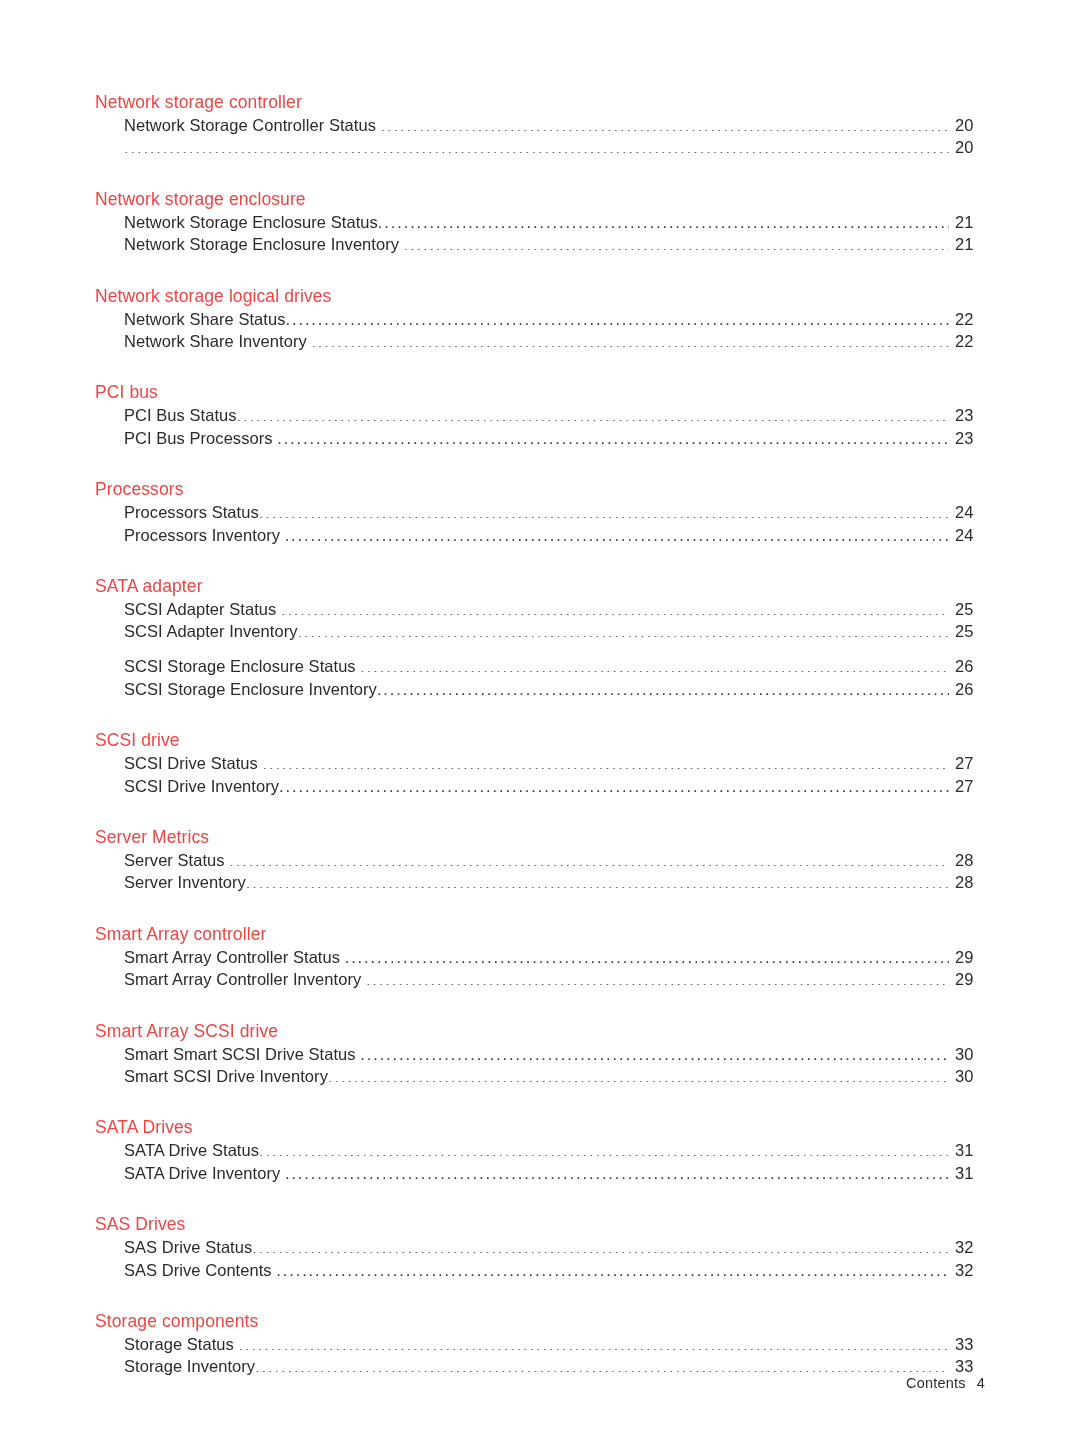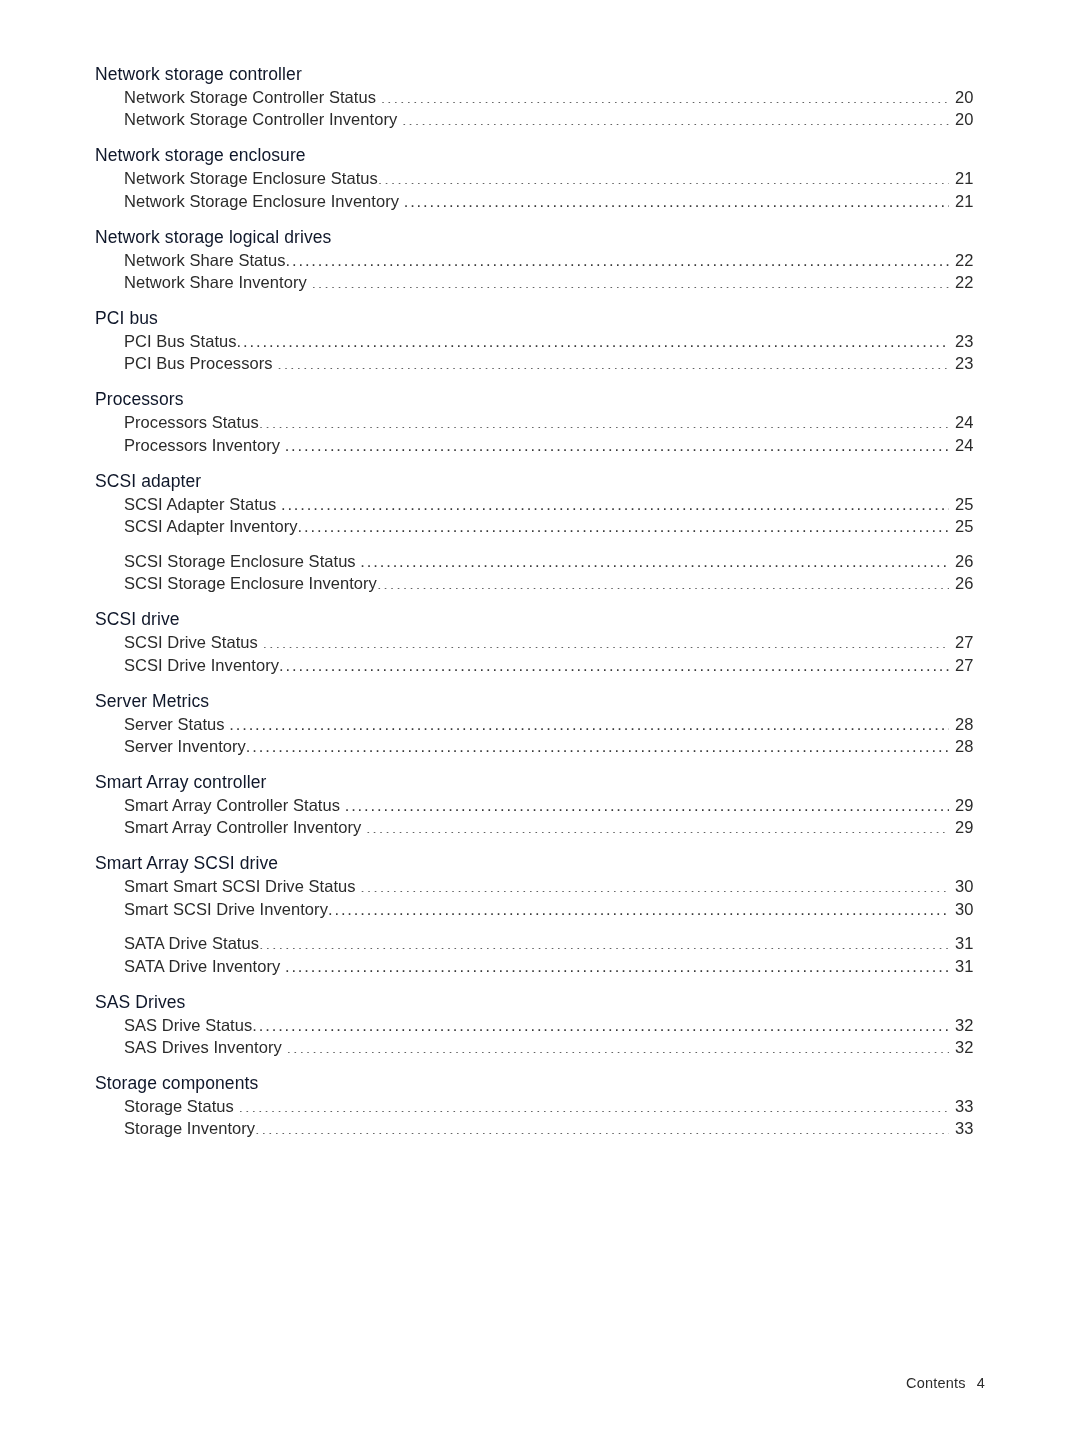--- a/index.html
+++ b/index.html
@@ -38,23 +38,24 @@
     margin-bottom: 12.5px;
   }
 
   .toc-group:last-child {
     margin-bottom: 0;
   }
 
   .group-heading {
     font-size: 17.5px;
     line-height: 24px;
-    color: #0f172a;
+    color: #ef4444;
     letter-spacing: 0.1px;
     white-space: nowrap;
+    margin-top: 28px;
   }
 
   .entry-list {
     margin: 0;
     padding: 0;
     list-style: none;
   }
 
   .toc-entry {
     display: flex;
@@ -130,21 +131,20 @@
   <nav class="toc" id="toc-root">
       <div class="toc-group">
         <div class="group-heading">Network storage controller</div>
         <ul class="entry-list">
           <li class="toc-entry">
             <span class="entry-title">Network Storage Controller Status </span>
             <span class="entry-leader"></span>
             <span class="entry-page">20</span>
           </li>
           <li class="toc-entry">
-            <span class="entry-title">Network Storage Controller Inventory </span>
             <span class="entry-leader"></span>
             <span class="entry-page">20</span>
           </li>
         </ul>
       </div>
       <div class="toc-group">
         <div class="group-heading">Network storage enclosure</div>
         <ul class="entry-list">
           <li class="toc-entry">
             <span class="entry-title">Network Storage Enclosure Status</span>
@@ -197,21 +197,21 @@
             <span class="entry-page">24</span>
           </li>
           <li class="toc-entry">
             <span class="entry-title">Processors Inventory </span>
             <span class="entry-leader"></span>
             <span class="entry-page">24</span>
           </li>
         </ul>
       </div>
       <div class="toc-group">
-        <div class="group-heading">SCSI adapter</div>
+        <div class="group-heading">SATA adapter</div>
         <ul class="entry-list">
           <li class="toc-entry">
             <span class="entry-title">SCSI Adapter Status </span>
             <span class="entry-leader"></span>
             <span class="entry-page">25</span>
           </li>
           <li class="toc-entry">
             <span class="entry-title">SCSI Adapter Inventory</span>
             <span class="entry-leader"></span>
             <span class="entry-page">25</span>
@@ -286,20 +286,21 @@
             <span class="entry-page">30</span>
           </li>
           <li class="toc-entry">
             <span class="entry-title">Smart SCSI Drive Inventory</span>
             <span class="entry-leader"></span>
             <span class="entry-page">30</span>
           </li>
         </ul>
       </div>
       <div class="toc-group">
+        <div class="group-heading">SATA Drives</div>
         <ul class="entry-list">
           <li class="toc-entry">
             <span class="entry-title">SATA Drive Status</span>
             <span class="entry-leader"></span>
             <span class="entry-page">31</span>
           </li>
           <li class="toc-entry">
             <span class="entry-title">SATA Drive Inventory </span>
             <span class="entry-leader"></span>
             <span class="entry-page">31</span>
@@ -308,21 +309,21 @@
       </div>
       <div class="toc-group">
         <div class="group-heading">SAS Drives</div>
         <ul class="entry-list">
           <li class="toc-entry">
             <span class="entry-title">SAS Drive Status</span>
             <span class="entry-leader"></span>
             <span class="entry-page">32</span>
           </li>
           <li class="toc-entry">
-            <span class="entry-title">SAS Drives Inventory </span>
+            <span class="entry-title">SAS Drive Contents </span>
             <span class="entry-leader"></span>
             <span class="entry-page">32</span>
           </li>
         </ul>
       </div>
       <div class="toc-group">
         <div class="group-heading">Storage components</div>
         <ul class="entry-list">
           <li class="toc-entry">
             <span class="entry-title">Storage Status </span>

